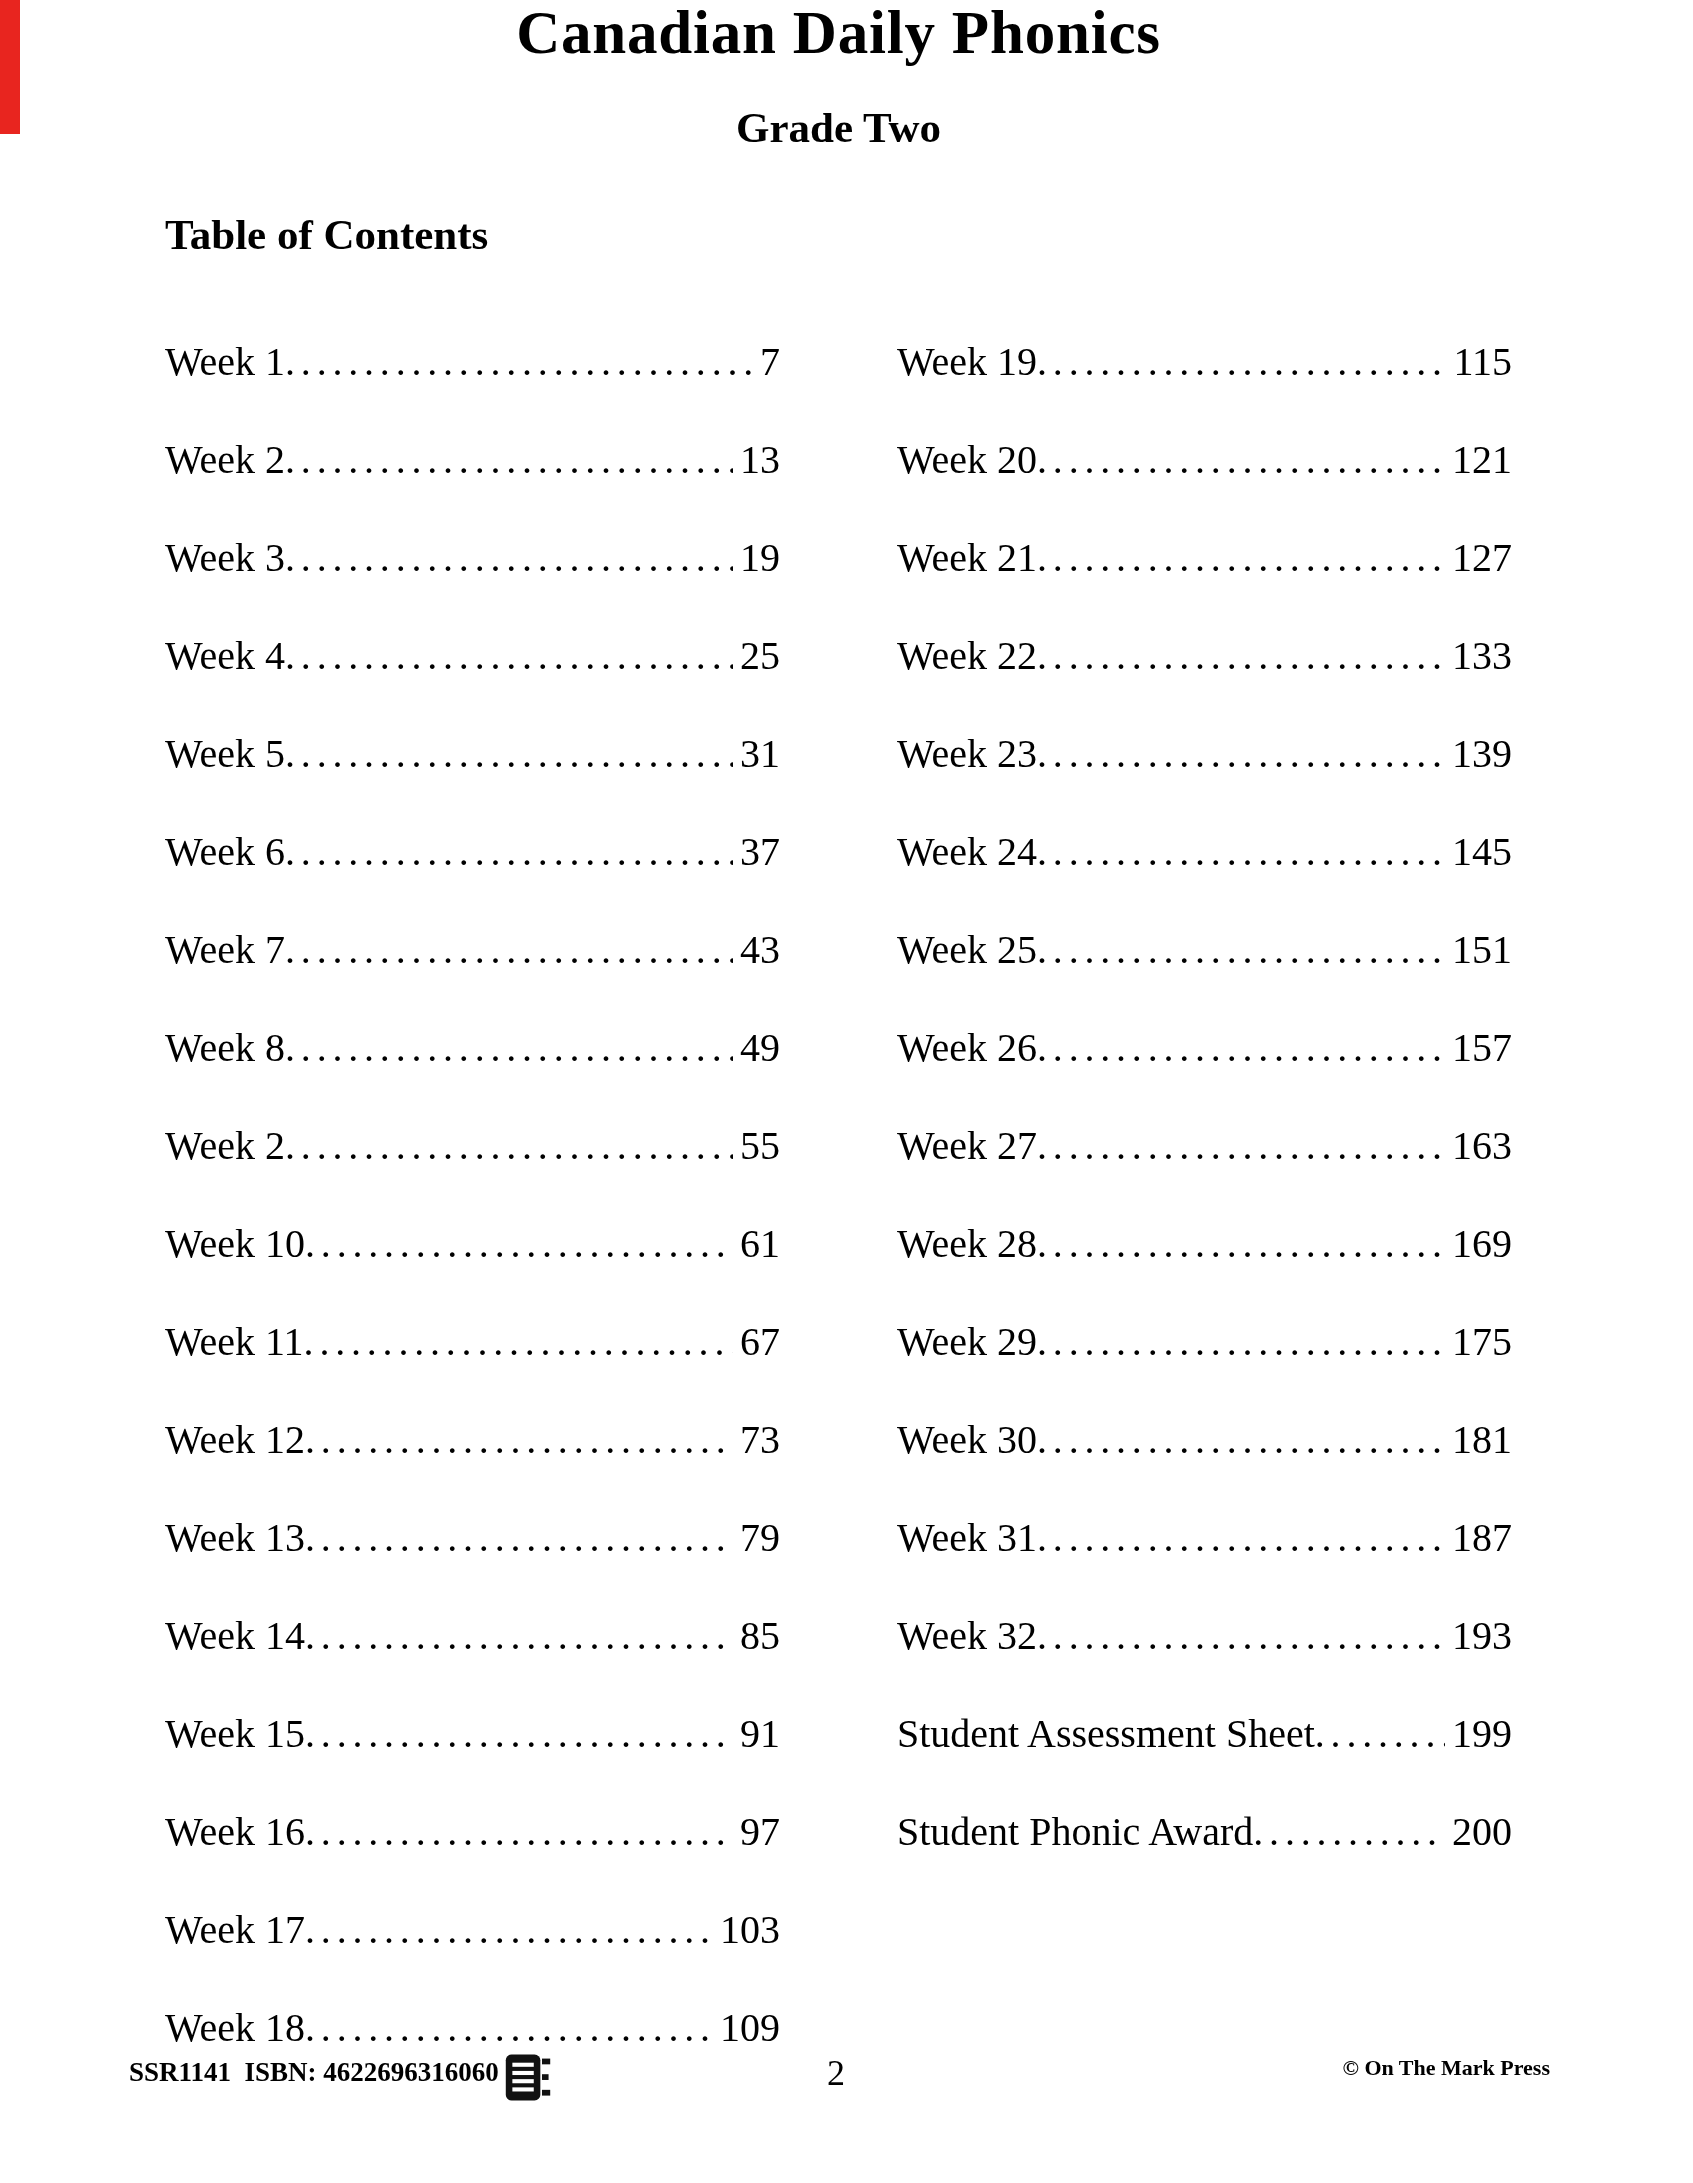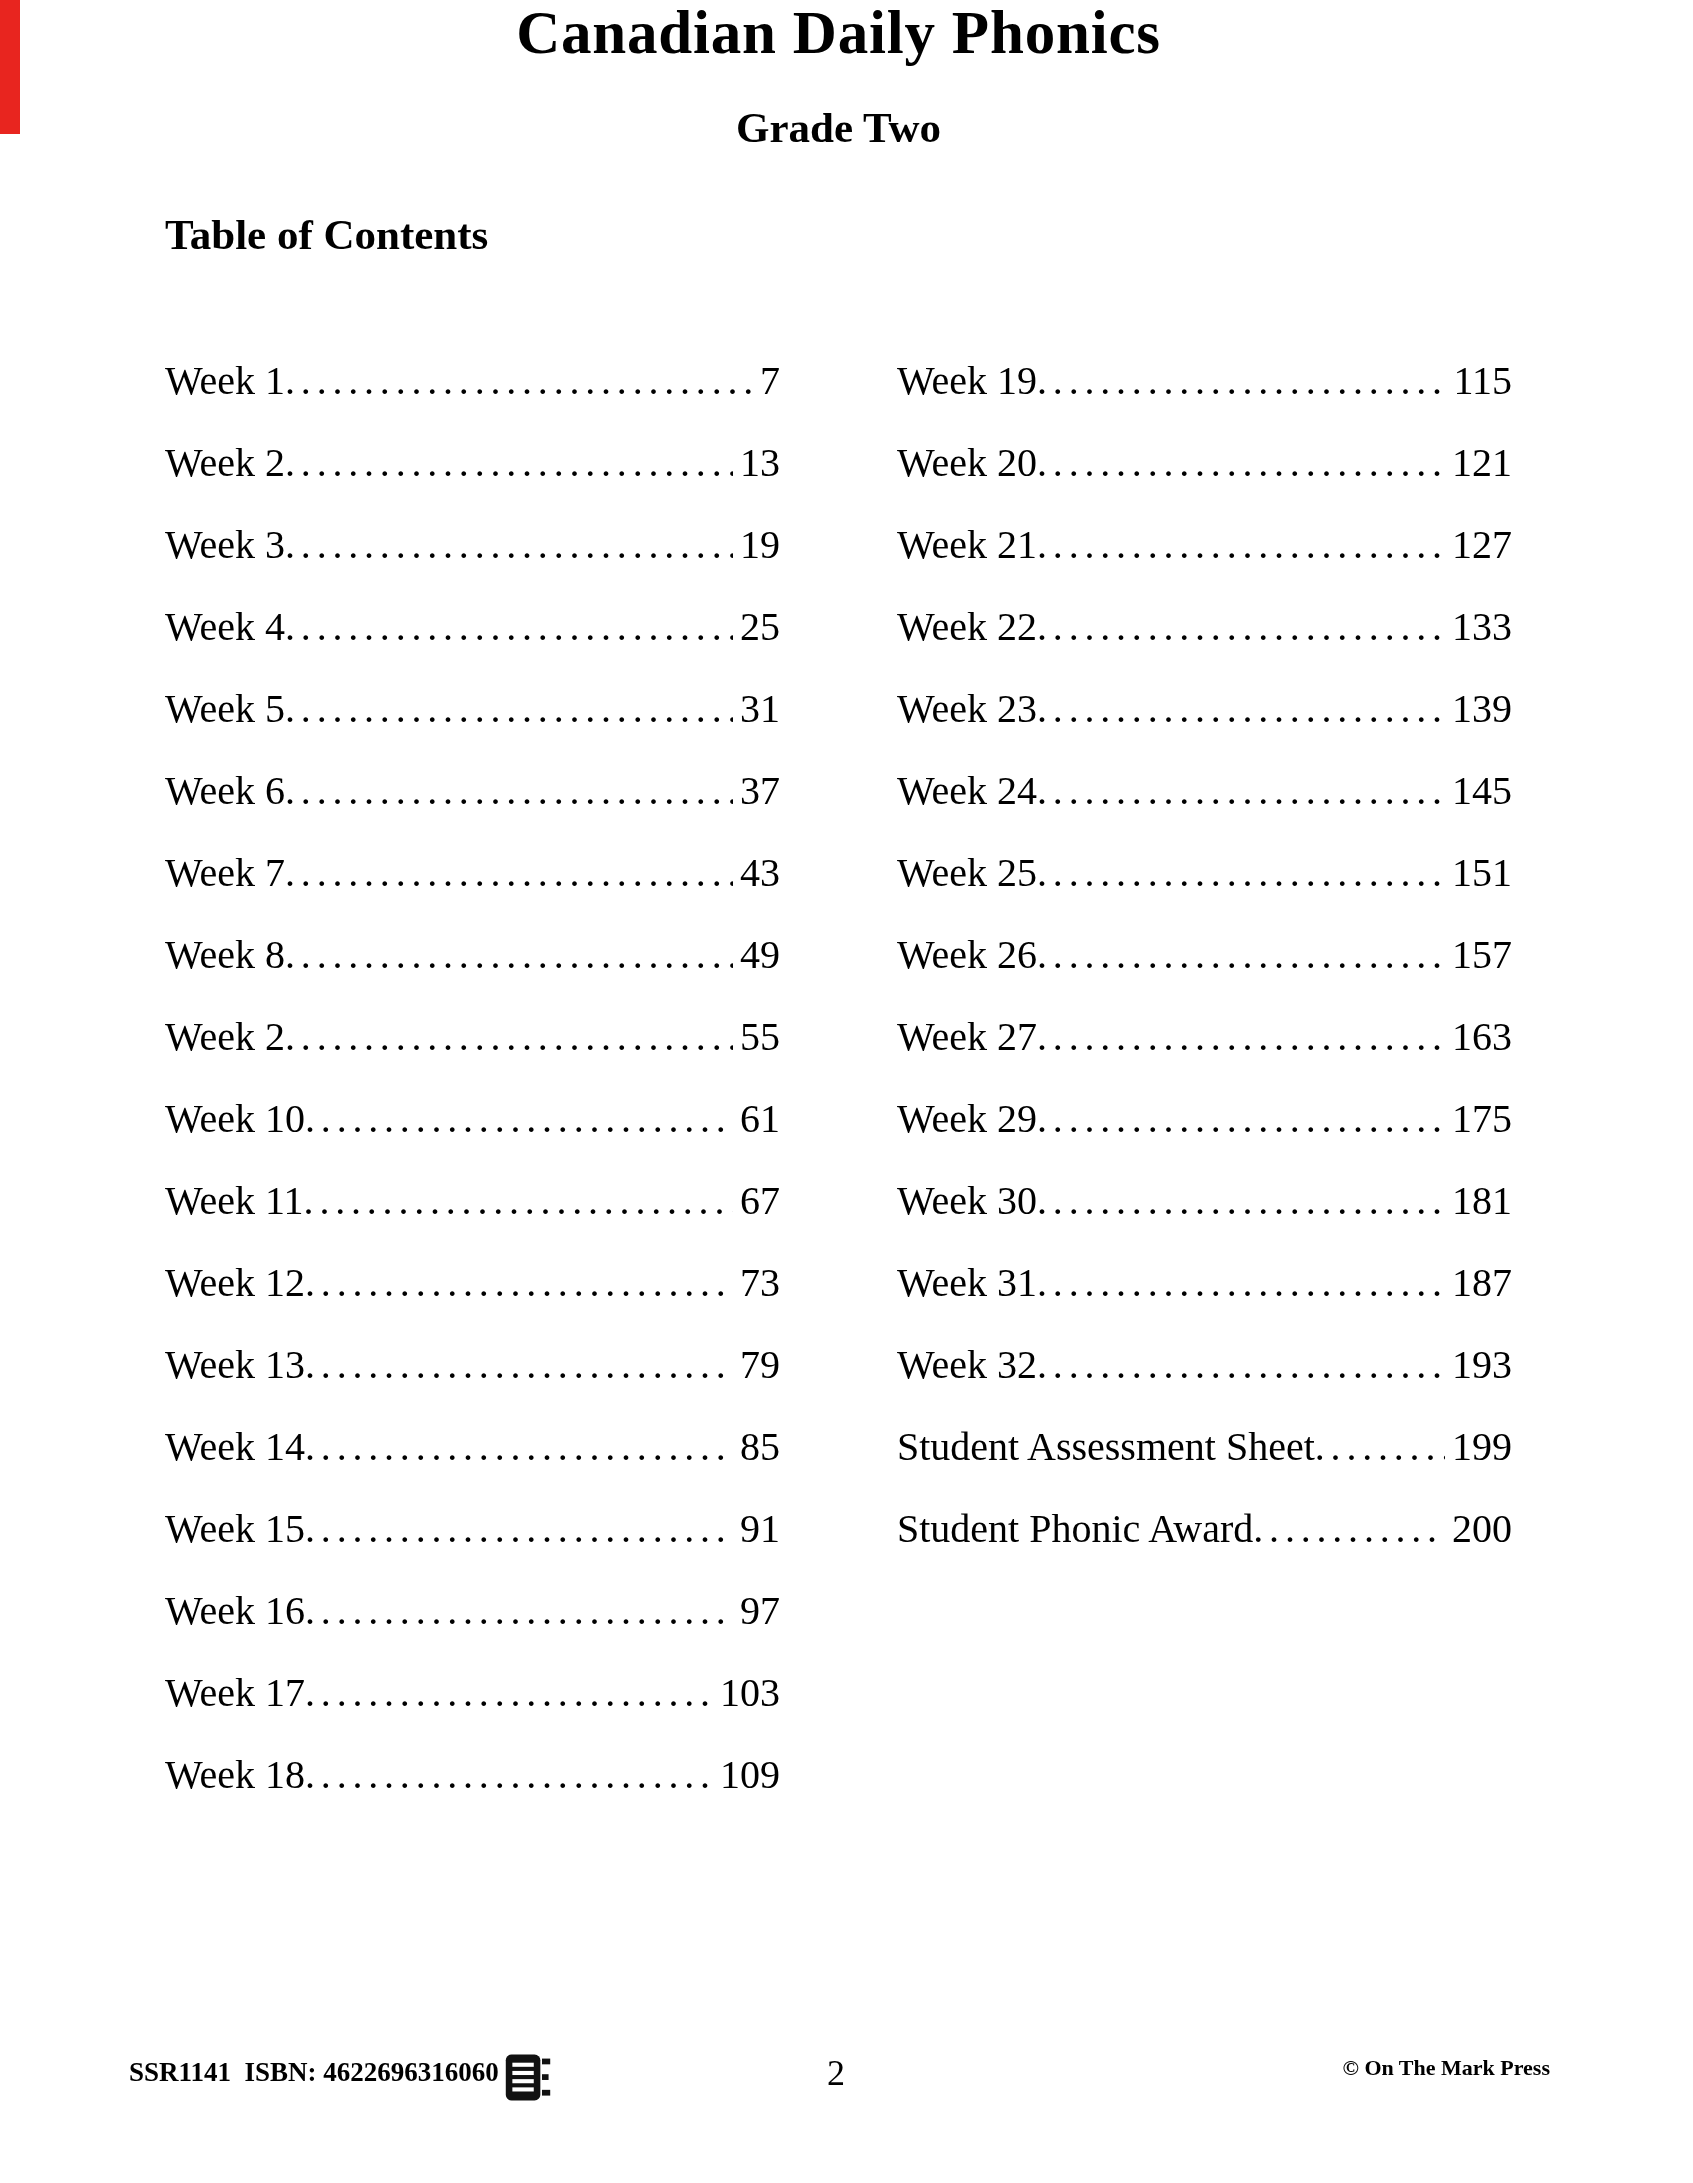--- a/index.html
+++ b/index.html
@@ -59,23 +59,24 @@
     margin-top: 64px;
   }
   .toc-col {
     width: 615px;
   }
   .toc-col + .toc-col {
     margin-left: 117px;
   }
   .toc-entry {
     display: flex;
-    align-items: flex-end;
+    align-items: flex-start;
     height: 82px;
     font-size: 40px;
+    margin-top: 16px;
   }
   .toc-label {
     white-space: nowrap;
   }
   .dots {
     flex: 1;
     overflow: hidden;
     white-space: nowrap;
     margin-right: 6.6px;
   }
@@ -293,20 +294,25 @@
     <span class="dots"></span>
     <span class="toc-page">157</span>
   </div>
 
   <div class="toc-entry">
     <span class="toc-label">Week 27</span>
     <span class="dots"></span>
     <span class="toc-page">163</span>
   </div>
 
+  <div class="toc-entry">
+    <span class="toc-label">Week 28</span>
+    <span class="dots"></span>
+    <span class="toc-page">169</span>
+  </div>
 
   <div class="toc-entry">
     <span class="toc-label">Week 29</span>
     <span class="dots"></span>
     <span class="toc-page">175</span>
   </div>
 
   <div class="toc-entry">
     <span class="toc-label">Week 30</span>
     <span class="dots"></span>

